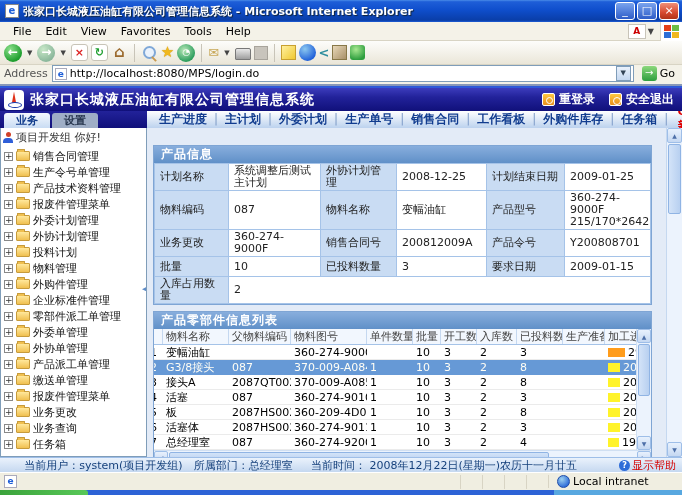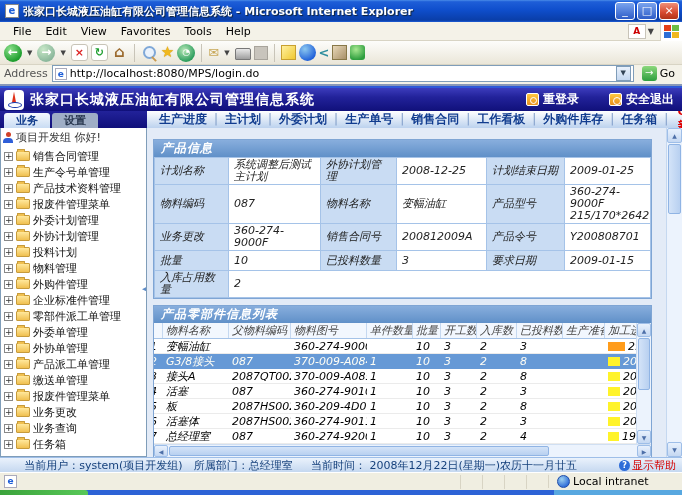--- a/index.html
+++ b/index.html
@@ -56,21 +56,21 @@
   .addr-drop { width:15px; height:15px; background:linear-gradient(180deg,#EAF2FC,#C5D8F0); border:1px solid #7F9DB9; font-size:7px; line-height:13px; text-align:center; color:#345; flex:none; }
   .go-btn { display:flex; align-items:center; gap:3px; padding:0 4px; }
   .go-icon { width:15px; height:15px; border-radius:3px; background:linear-gradient(180deg,#8CD87C,#2E9E3E); color:#fff; font-size:10px; line-height:14px; text-align:center; }
 
   
   .app-header { height:25px; background:linear-gradient(180deg,#3C3CBC 0%,#22229A 40%,#10107A 100%); border-top:2px solid #2E59D8; display:flex; align-items:center; padding:0 8px 0 4px; color:#fff; }
   .logo-box { width:20px; height:20px; background:#fff; border-radius:4px; margin-right:6px; position:relative; flex:none; }
   .logo-box::before { content:""; position:absolute; left:8px; top:2px; width:4px; height:11px; background:#E03018; clip-path:polygon(50% 0,100% 100%,0 100%); }
   .logo-box::after { content:""; position:absolute; left:4px; bottom:2px; width:12px; height:4px; border:1px solid #1838A8; border-radius:50%; }
   .app-title { font-size:14px; font-weight:bold; flex:1; letter-spacing:1px; white-space:nowrap; overflow:hidden; }
-  .hdr-btn { display:flex; align-items:center; gap:4px; margin-left:30px; font-size:12px; font-weight:bold; color:#fff; }
+  .hdr-btn { display:flex; align-items:center; gap:4px; margin-left:14px; font-size:12px; font-weight:bold; color:#fff; }
   .hdr-ico { width:13px; height:13px; border-radius:2px; background:linear-gradient(180deg,#FFC840,#E8901E); border:1px solid #fff; position:relative; flex:none; }
   .hdr-ico.key::before { content:""; position:absolute; left:3px; top:3px; width:5px; height:5px; border:1.5px solid #fff; border-radius:50%; }
   .hdr-ico.power::before { content:""; position:absolute; left:2.5px; top:2.5px; width:6px; height:6px; border:1.5px solid #fff; border-radius:50%; }
 
   
   .tabnav-row { height:17px; display:flex; }
   .tab-zone { width:147px; background:linear-gradient(180deg,#22229A,#10107A); display:flex; align-items:flex-end; padding-left:4px; gap:2px; flex:none; }
   .tab { height:15px; padding:0 12px; font-size:11px; font-weight:bold; line-height:15px; border-radius:3px 3px 0 0; }
   .tab.active { background:linear-gradient(180deg,#F4F8FE,#C9DCF3); color:#123C8C; }
   .tab.inactive { background:#9FAEC6; color:#2A3850; }
@@ -87,21 +87,21 @@
   .person-icon { width:10px; height:11px; position:relative; flex:none; }
   .person-icon::before { content:""; position:absolute; left:2.5px; top:0; width:5px; height:5px; border-radius:50%; background:#D04028; }
   .person-icon::after { content:""; position:absolute; left:0; bottom:0; width:10px; height:5px; border-radius:4px 4px 0 0; background:#2E5ED8; }
   .tree-item { display:flex; align-items:center; gap:3px; height:16px; padding-left:3px; white-space:nowrap; color:#111; }
   .plusbox { width:9px; height:9px; border:1px solid #888; background:#fff; position:relative; flex:none; }
   .plusbox::before { content:"+"; position:absolute; left:0; top:-3px; width:7px; font-size:9px; line-height:13px; text-align:center; color:#333; }
   .folder { width:14px; height:10px; background:linear-gradient(180deg,#FFE89C,#F0C050); border:1px solid #C79B3B; border-radius:1px; position:relative; flex:none; }
   .folder::before { content:""; position:absolute; left:0; top:-3px; width:6px; height:2px; background:#F0C050; border:1px solid #C79B3B; border-bottom:none; border-radius:1px 1px 0 0; }
   .collapse-handle { position:absolute; right:-1px; top:150px; width:5px; height:22px; color:#5E8CC8; font-size:7px; line-height:22px; }
 
-  .content-area { flex:1; padding:11px 4px 0 6px; overflow:hidden;font-style:italic; }
+  .content-area { flex:1; padding:17px 4px 0 6px; overflow:hidden; }
   .panel { background:#fff; border:1px solid #7FA5D4; margin-bottom:6px; width:499px; }
   .panel-header { height:17px; background:linear-gradient(180deg,#88AEDD,#6090C8); color:#fff; font-weight:bold; font-size:12px; line-height:17px; padding-left:7px; letter-spacing:1px; }
 
   
   .form-grid { width:100%; border-collapse:collapse; table-layout:fixed; }
   .form-grid td { border:1px solid #A5C3E8; height:20px; padding:1px 5px; font-size:11px; color:#222; overflow:hidden; white-space:pre-line; line-height:12px; }
   .form-grid td.lbl { background:#C9DCF3; }
 
   
   .table-wrap { position:relative; padding-right:15px; }

